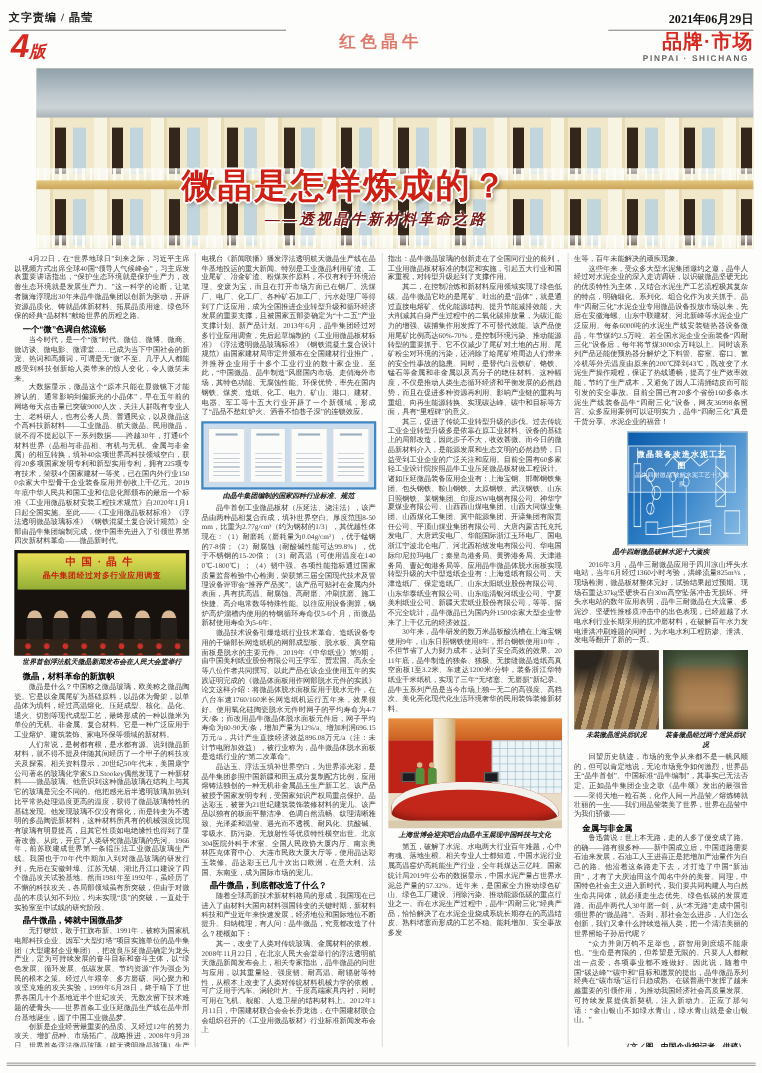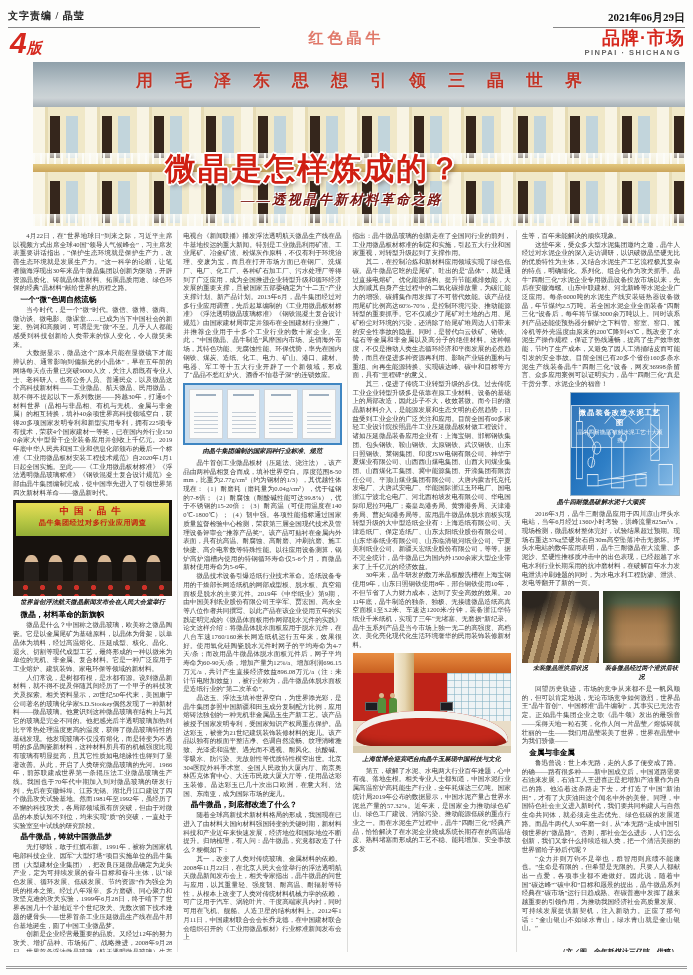--- a/index.html
+++ b/index.html
@@ -132,21 +132,20 @@
     <div class="masthead-cn">红色晶牛</div>
     <div class="date">2021年06月29日</div>
     <div class="page-num"><span class="big">4</span><span class="small">版</span></div>
     <div class="section">品牌·市场</div>
     <div class="section-py">PINPAI · SHICHANG</div>
   </div>
 
   <div class="hero">
     <div class="hero-sky"></div>
     <div class="hero-roof"></div>
-    <div class="hero-slogan">用毛泽东思想引领三晶世界</div>
     <div class="hero-floor upper">
       <div class="hero-openings"></div>
       <div class="hero-rail"></div>
     </div>
     <div class="hero-band"></div>
     <div class="hero-floor lower">
       <div class="hero-openings"></div>
       <div class="hero-rail"></div>
     </div>
     <div class="hero-title">微晶是怎样炼成的？</div>
@@ -260,18 +259,18 @@
     </figure>
     <div class="twin-caps">
       <div class="twin-cap">未装微晶泄洪后状况</div>
       <div class="twin-cap">装备微晶经过两个泄洪后状况</div>
     </div>
   </div>
 <p class="p">回望历史轨迹，市场的竞争从来都不是一帆风顺的，但可以肯定地说，无论市场竞争如何激烈，世界晶王“晶牛首创”、中国标准“晶牛编制”，其事实已无法否定。正如晶牛集团企业之歌《晶牛颂》发出的最强音——采得天地一粒石英，化作人间一片晶莹／熔炼铸就壮丽的一生——我们用晶莹装美了世界，世界在晶莹中为我们骄傲——</p>
         <h3 class="h">金属与非金属</h3>
         <p class="p">鲁迅曾说：世上本无路，走的人多了便变成了路。的确——路有很多种——新中国成立后，中国道路需要石油来发展，石油工人王进喜正是把增加产油量作为自己的路。他沿着这条路走下去，才打造了中国“新油田”，才有了大庆油田这个闻名中外的美誉。同理，中国特色社会主义进入新时代，我们要共同构建人与自然生命共同体，就必须走生态优先、绿色低碳的发展道路。而晶牛两代人30年磨一剑，从“本无路”走成中国引领世界的“微晶路”。否则，那社会怎么进步，人们怎么创新，我们又拿什么持续造福人类，把一个清洁美丽的世界留给子孙后代呢？</p>
         <p class="p">“众力并则万钧不足举也，群智用则庶绩不能康也。”生命是有限的，但希望是无限的。只要人人都献出一点爱，各项事业都不难做好。因此说，随着中国“碳达峰”“碳中和”目标和愿景的提出，晶牛微晶系列经典在“碳市场”运行日趋成熟、在碳普惠中发挥了越来越重要的引领作用，为推动我国经济社会高质量发展、可持续发展提供新契机，注入新动力。正应了那句话：“金山银山不如绿水青山，绿水青山就是金山银山。”</p>
-        <p class="credit">（文／图　全年耗煤达三亿吨　供稿）</p>
+        <p class="credit">（文／图　中国企业报记者　供稿）</p>
       </div>
   </div>
 </div>
 
 <div class="bottom-rule"></div>
 
 </body></html>

